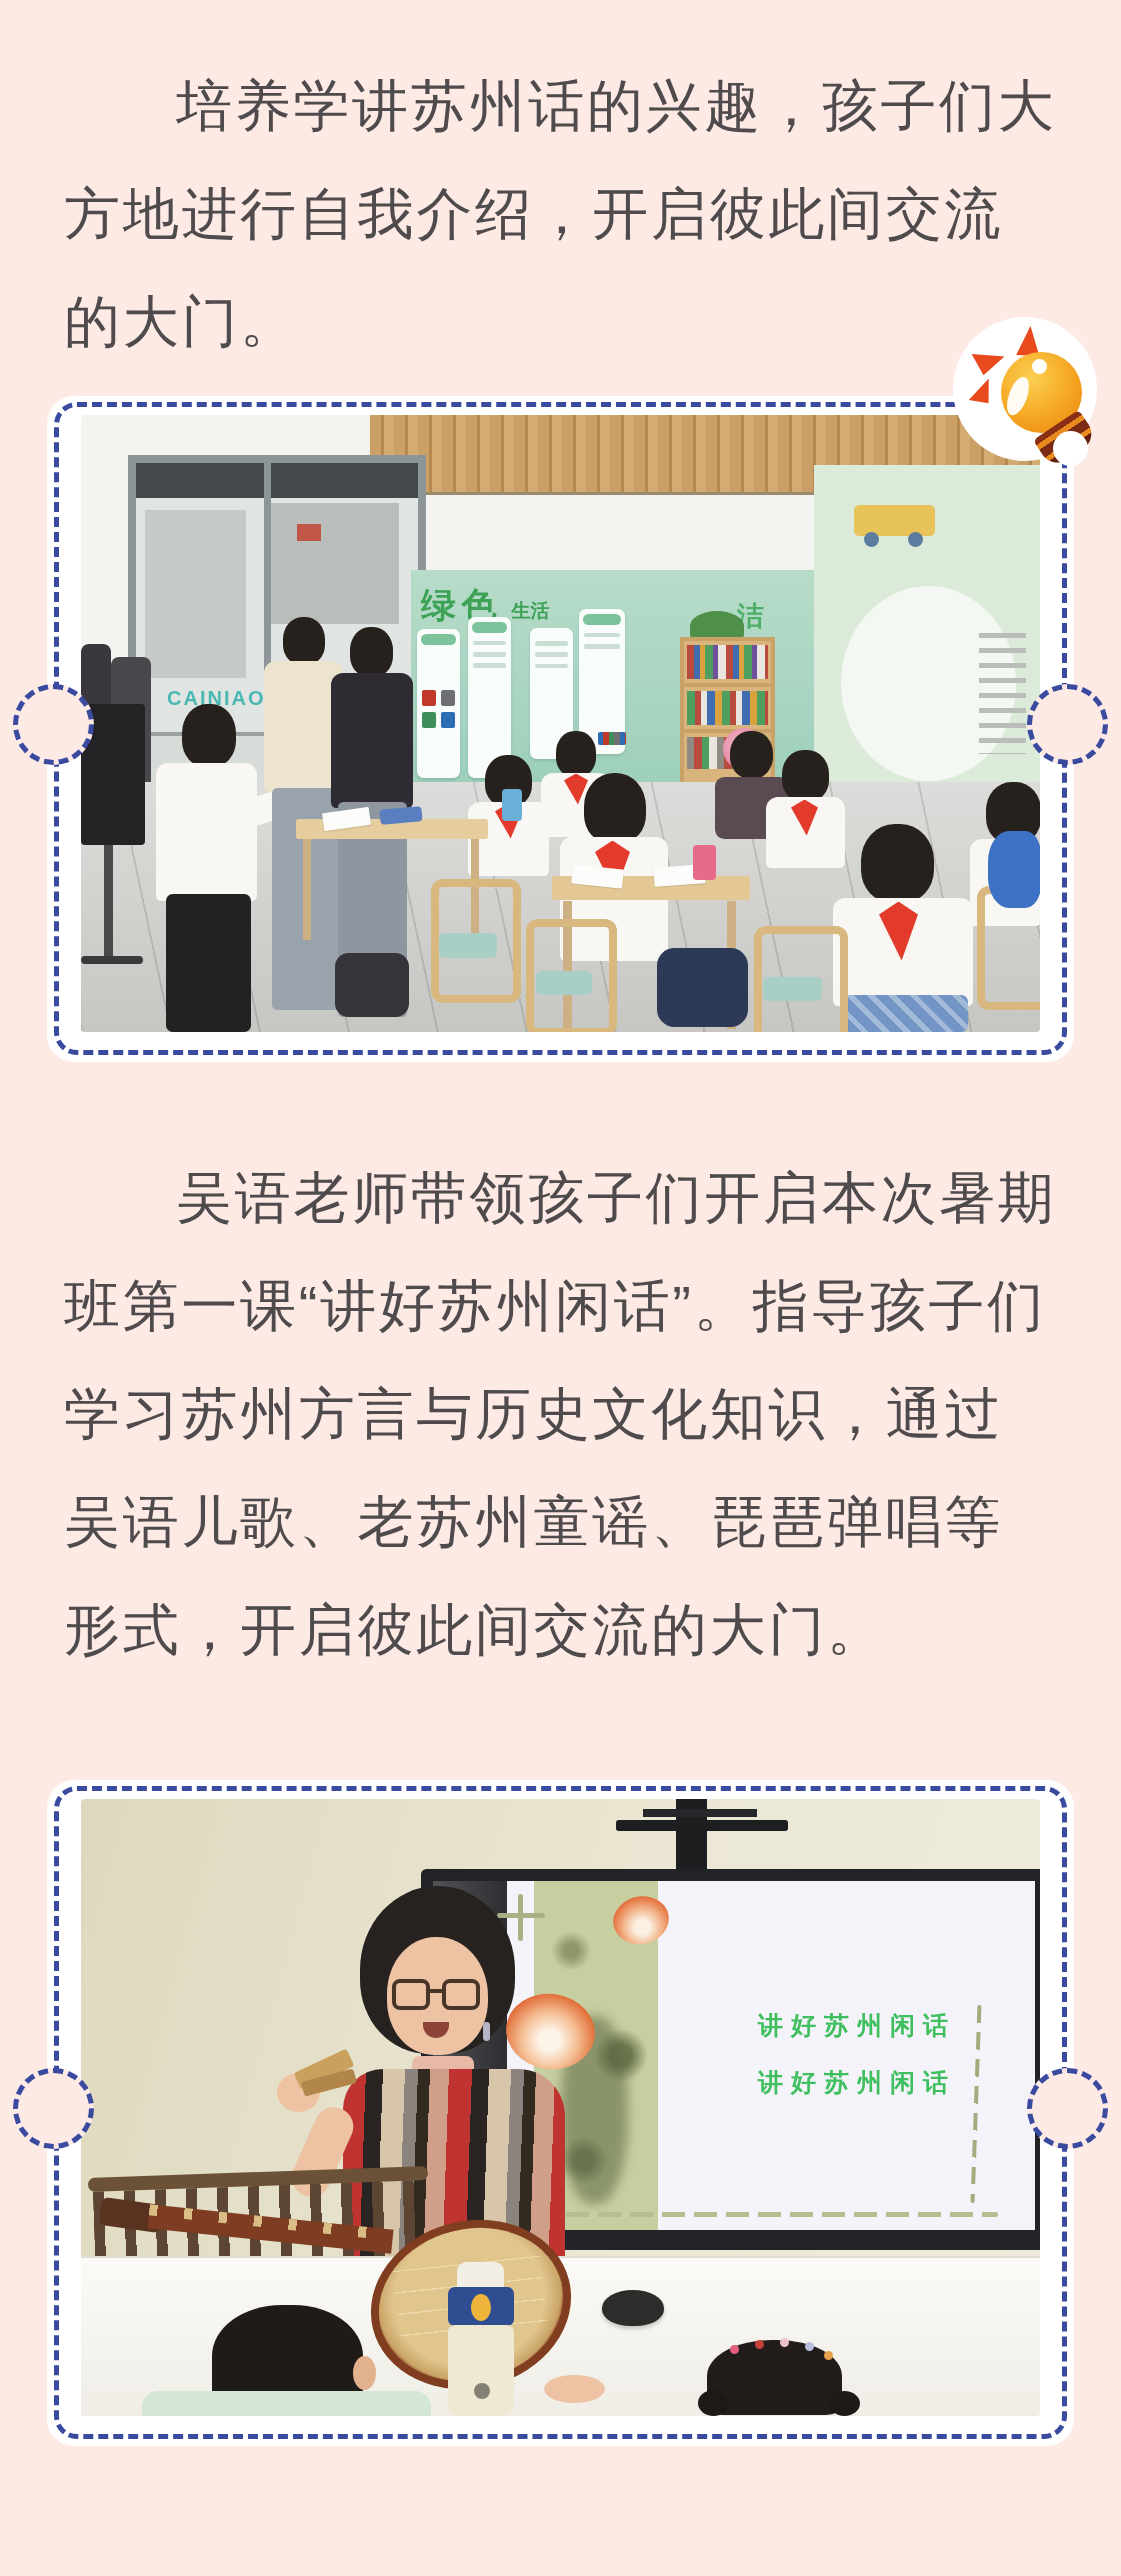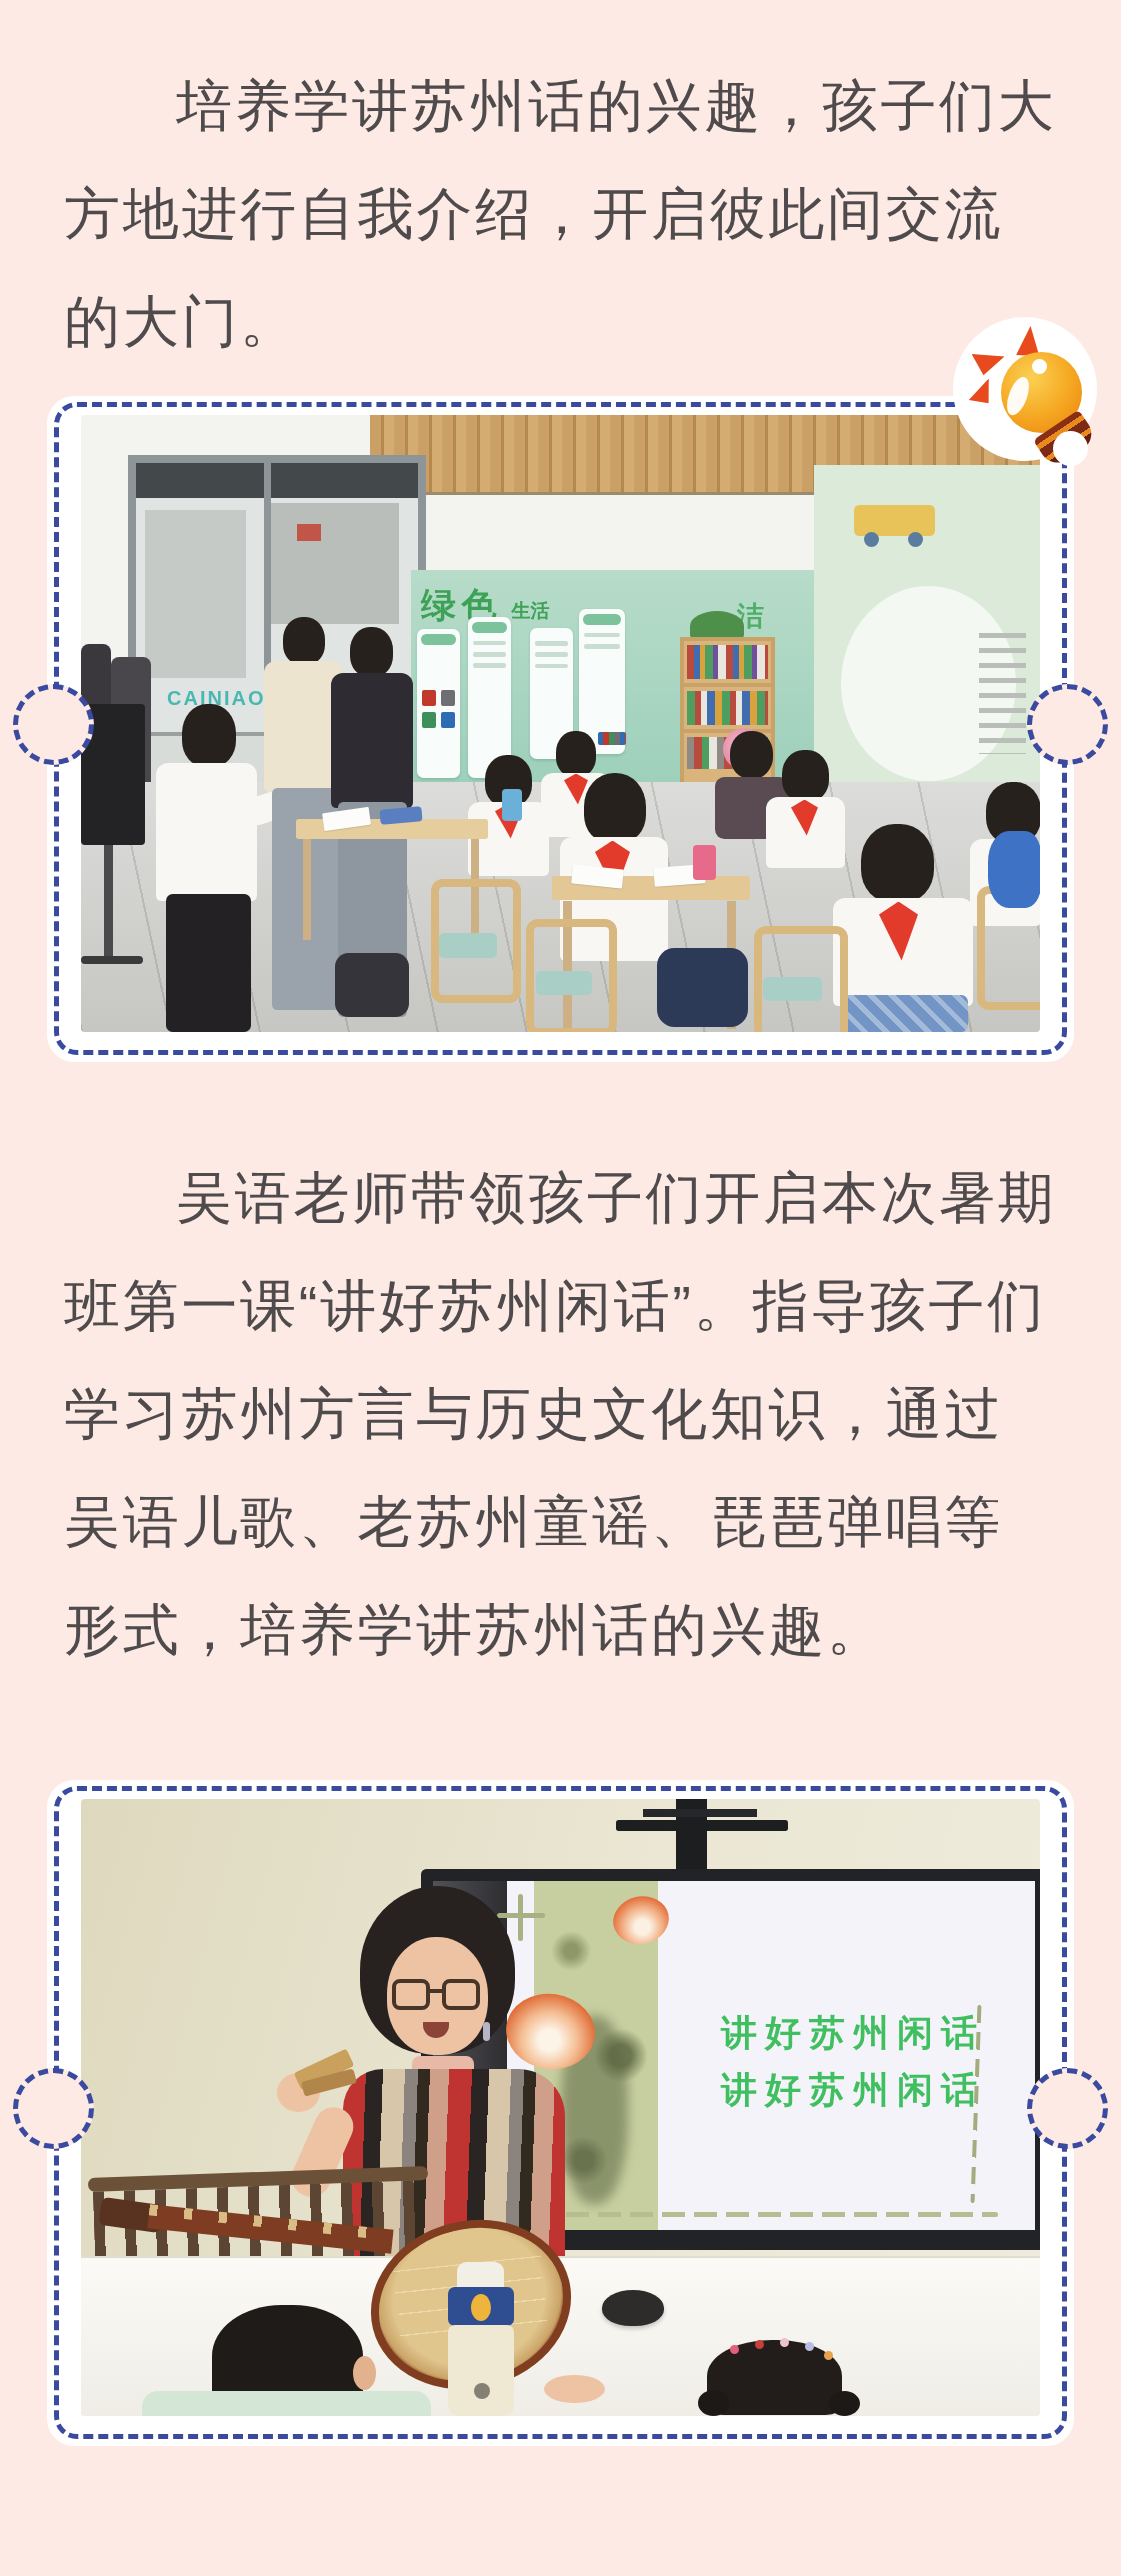--- a/index.html
+++ b/index.html
@@ -43,21 +43,21 @@
   .head{background:#27211e;border-radius:46% 46% 42% 42%;}
   .shirt{background:#f8f7f4;border-radius:12px 12px 5.4px 5.4px;}
   .scarf{background:#e23b2c;clip-path:polygon(50% 0,100% 22%,58% 100%,0 22%);}
   .cushion{background:#a9cec5;border-radius:5.4px;}
   .wood{background:#d9b87f;}
   .paper{background:#fcfcfa;border-radius:1.3px;box-shadow:0 0.7px 1.3px rgba(0,0,0,.15);}
   .poster{background:#f8fcfa;border-radius:6.7px;box-shadow:0 1.3px 2.7px rgba(40,90,70,.18);}
   .pline{background:#c9ddd2;height:4.7px;border-radius:2px;margin:6.7px 5.4px 0;}
   .scene1{background:#f3f3f0;}
   .scene2{background:linear-gradient(105deg,#ded9be,#ebe7d4 55%,#efecdd);}
-  .slide-text{color:#3fbf5f;font-size:36px;font-weight:700;letter-spacing:8px;white-space:nowrap;}
+  .slide-text{color:#3fbf5f;font-size:25px;font-weight:700;letter-spacing:8px;white-space:nowrap;margin-left:37px;}
   .green-mini{color:#4fae66;font-size:8.7px;letter-spacing:1.3px;}
 </style>
 </head>
 <body>
 
 <p class="para para1">培养学讲苏州话的兴趣，孩子们大方地进行自我介绍，开启彼此间交流的大门。</p>
 
 <section class="card card1">
   <div class="dash-frame"></div>
   <div class="notch notch-l"></div>
@@ -200,21 +200,21 @@
     <div class="abs cushion" style="left:455px;top:556px;width:56px;height:24px;"></div>
     <div class="abs" style="left:673px;top:511px;width:78px;height:101px;border:8px solid #d8b87f;border-radius:12px;background:transparent;"></div>
     <div class="abs cushion" style="left:682px;top:562px;width:59px;height:24px;"></div>
     <div class="abs" style="left:896px;top:471px;width:64px;height:108px;border:8px solid #d8b87f;border-radius:12px;background:transparent;"></div>
     <div class="abs" style="left:907px;top:416px;width:53px;height:77px;background:#3e72c4;border-radius:40% 30% 30% 40%;"></div>
     <div class="abs" style="left:576px;top:533px;width:91px;height:79px;background:#2c3a57;border-radius:17.5px;"></div>
     <div class="abs" style="left:254px;top:538px;width:74px;height:64px;background:#35343a;border-radius:13.5px;"></div>
   </div>
 </section>
 
-<p class="para para2">吴语老师带领孩子们开启本次暑期班第一课“讲好苏州闲话”。指导孩子们学习苏州方言与历史文化知识，通过吴语儿歌、老苏州童谣、琵琶弹唱等形式，培养学讲苏州话的兴趣。</p>
+<p class="para para2">吴语老师带领孩子们开启本次暑期班第一课“讲好苏州闲话”。指导孩子们学习苏州方言与历史文化知识，通过吴语儿歌、老苏州童谣、琵琶弹唱等形式，开启彼此间交流的大门。</p>
 
 <section class="card card2">
   <div class="dash-frame"></div>
   <div class="notch notch-l"></div>
   <div class="notch notch-r"></div>
 
   <div class="photo scene2">
 
     <div class="abs" style="left:595px;top:0;width:31px;height:84px;background:#1d1e20;"></div>
     <div class="abs" style="left:562px;top:10.8px;width:114px;height:8px;background:#26272a;"></div>

